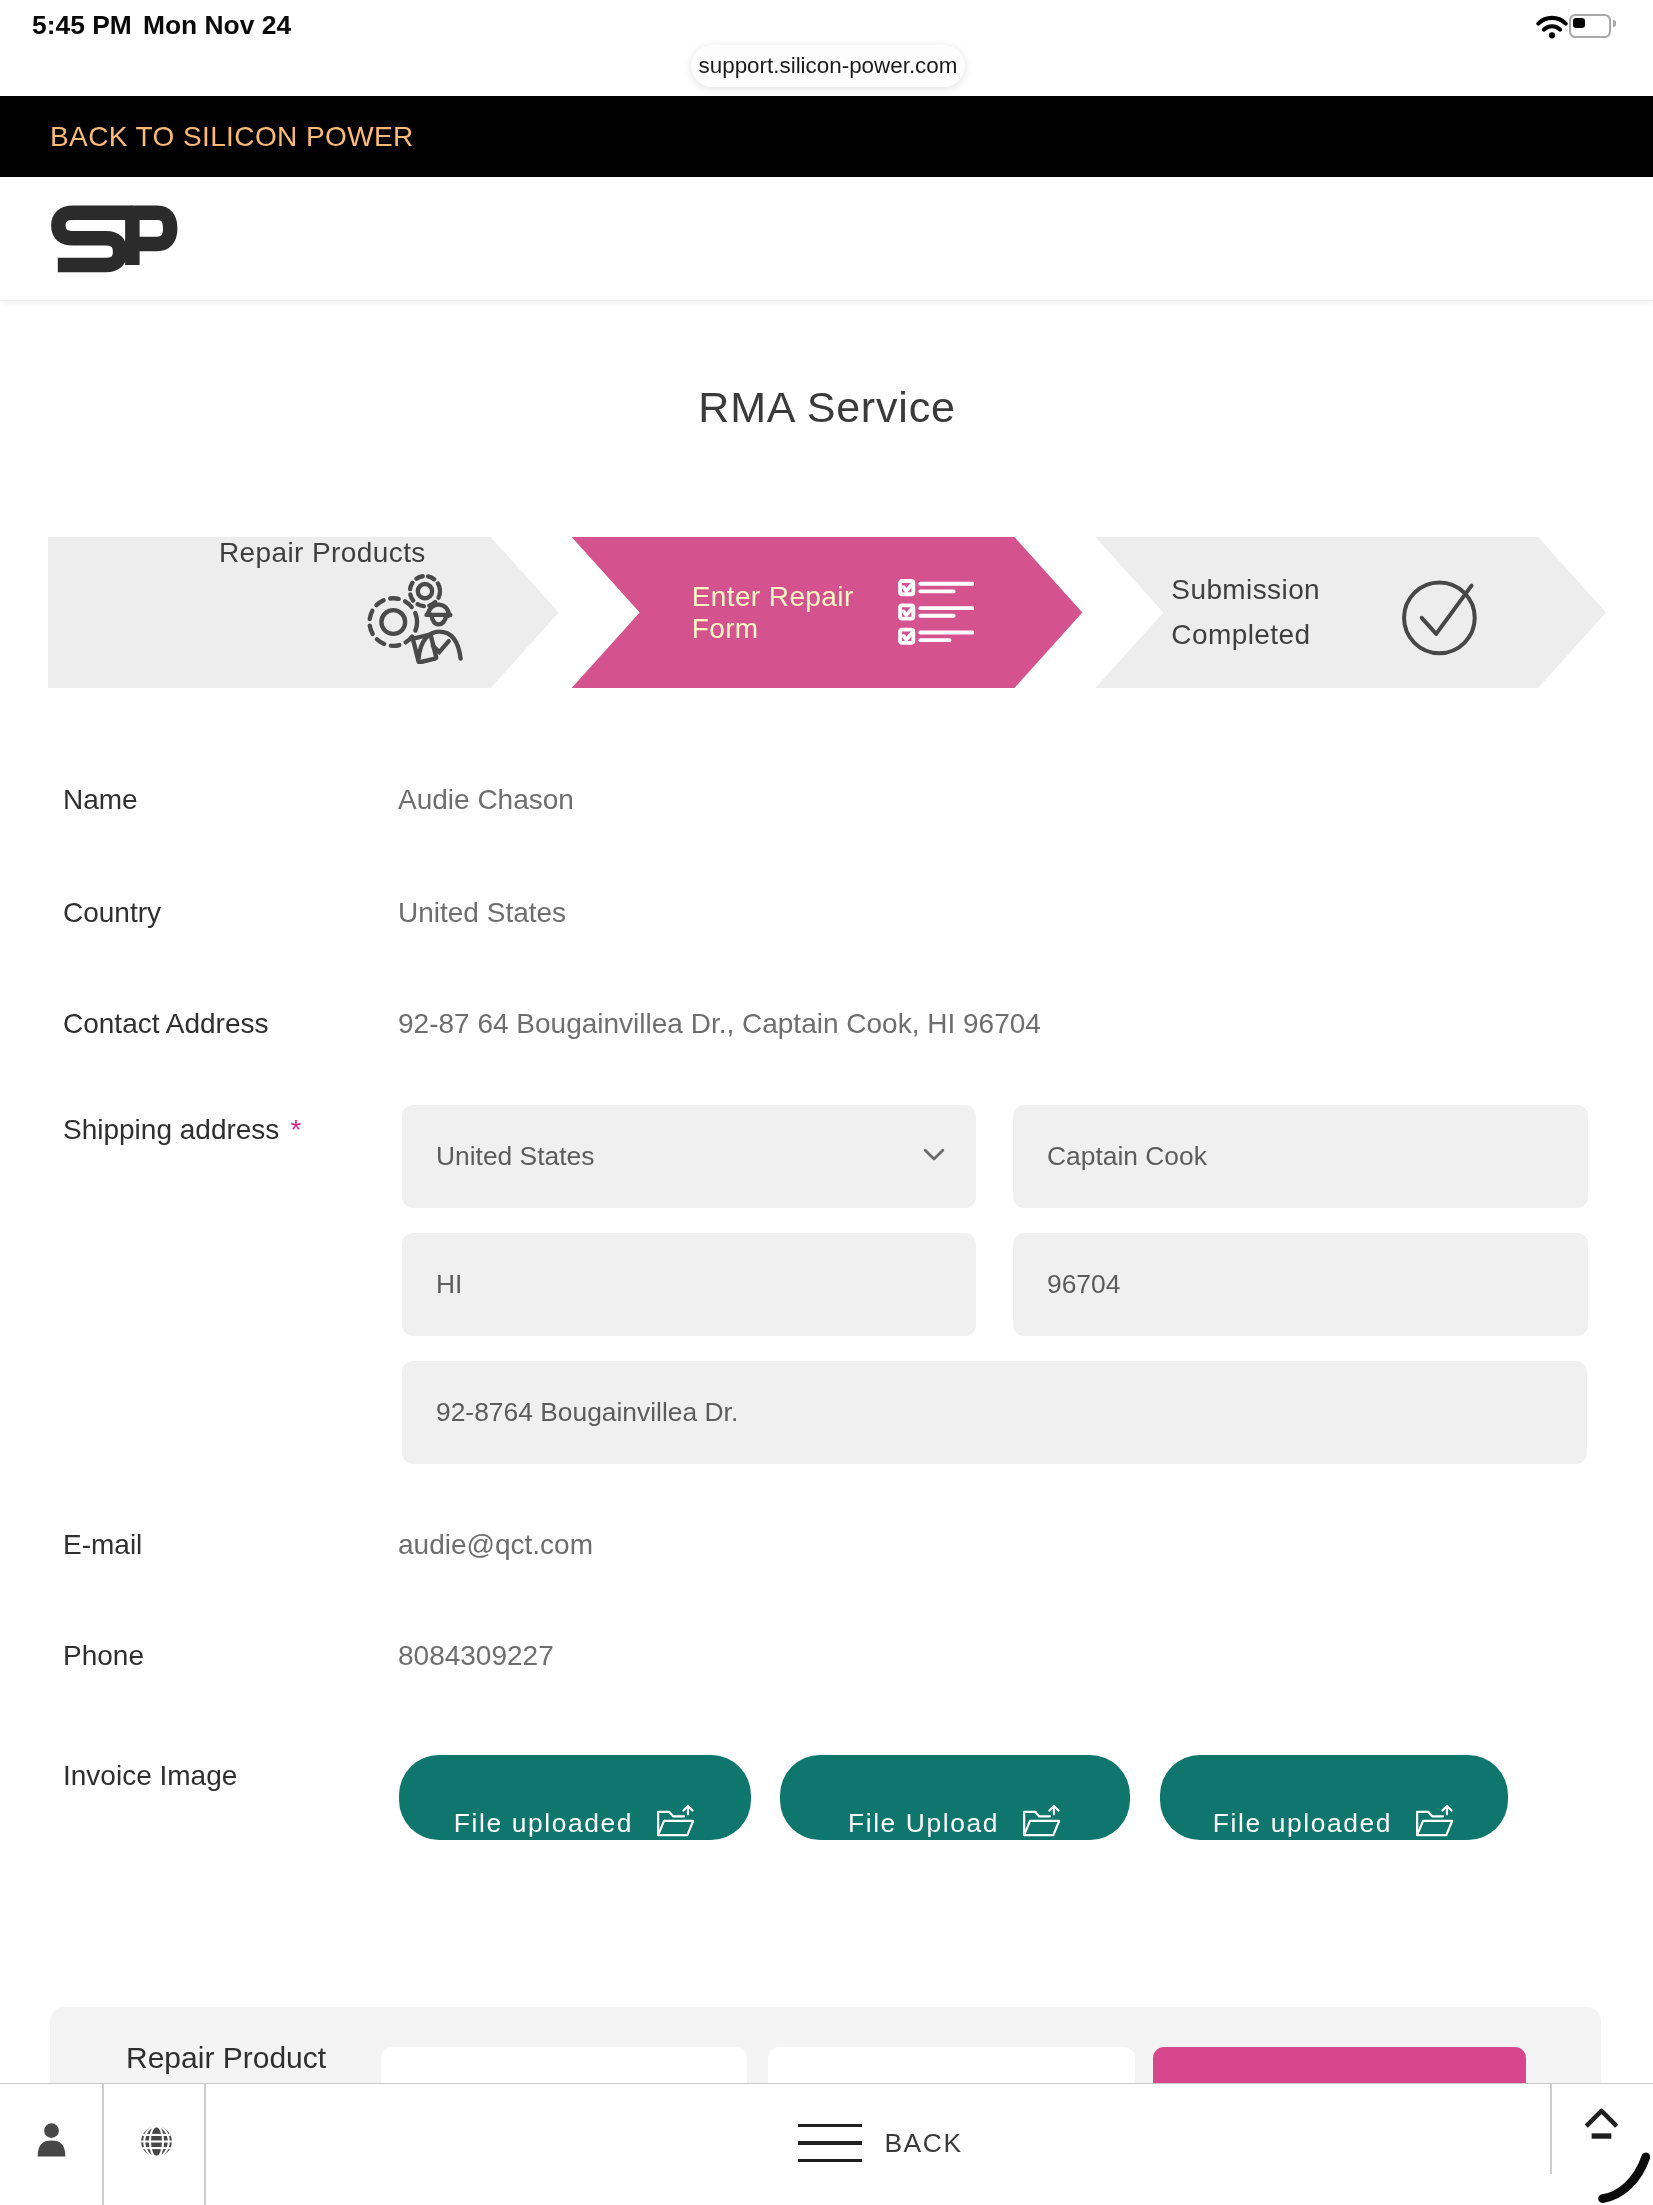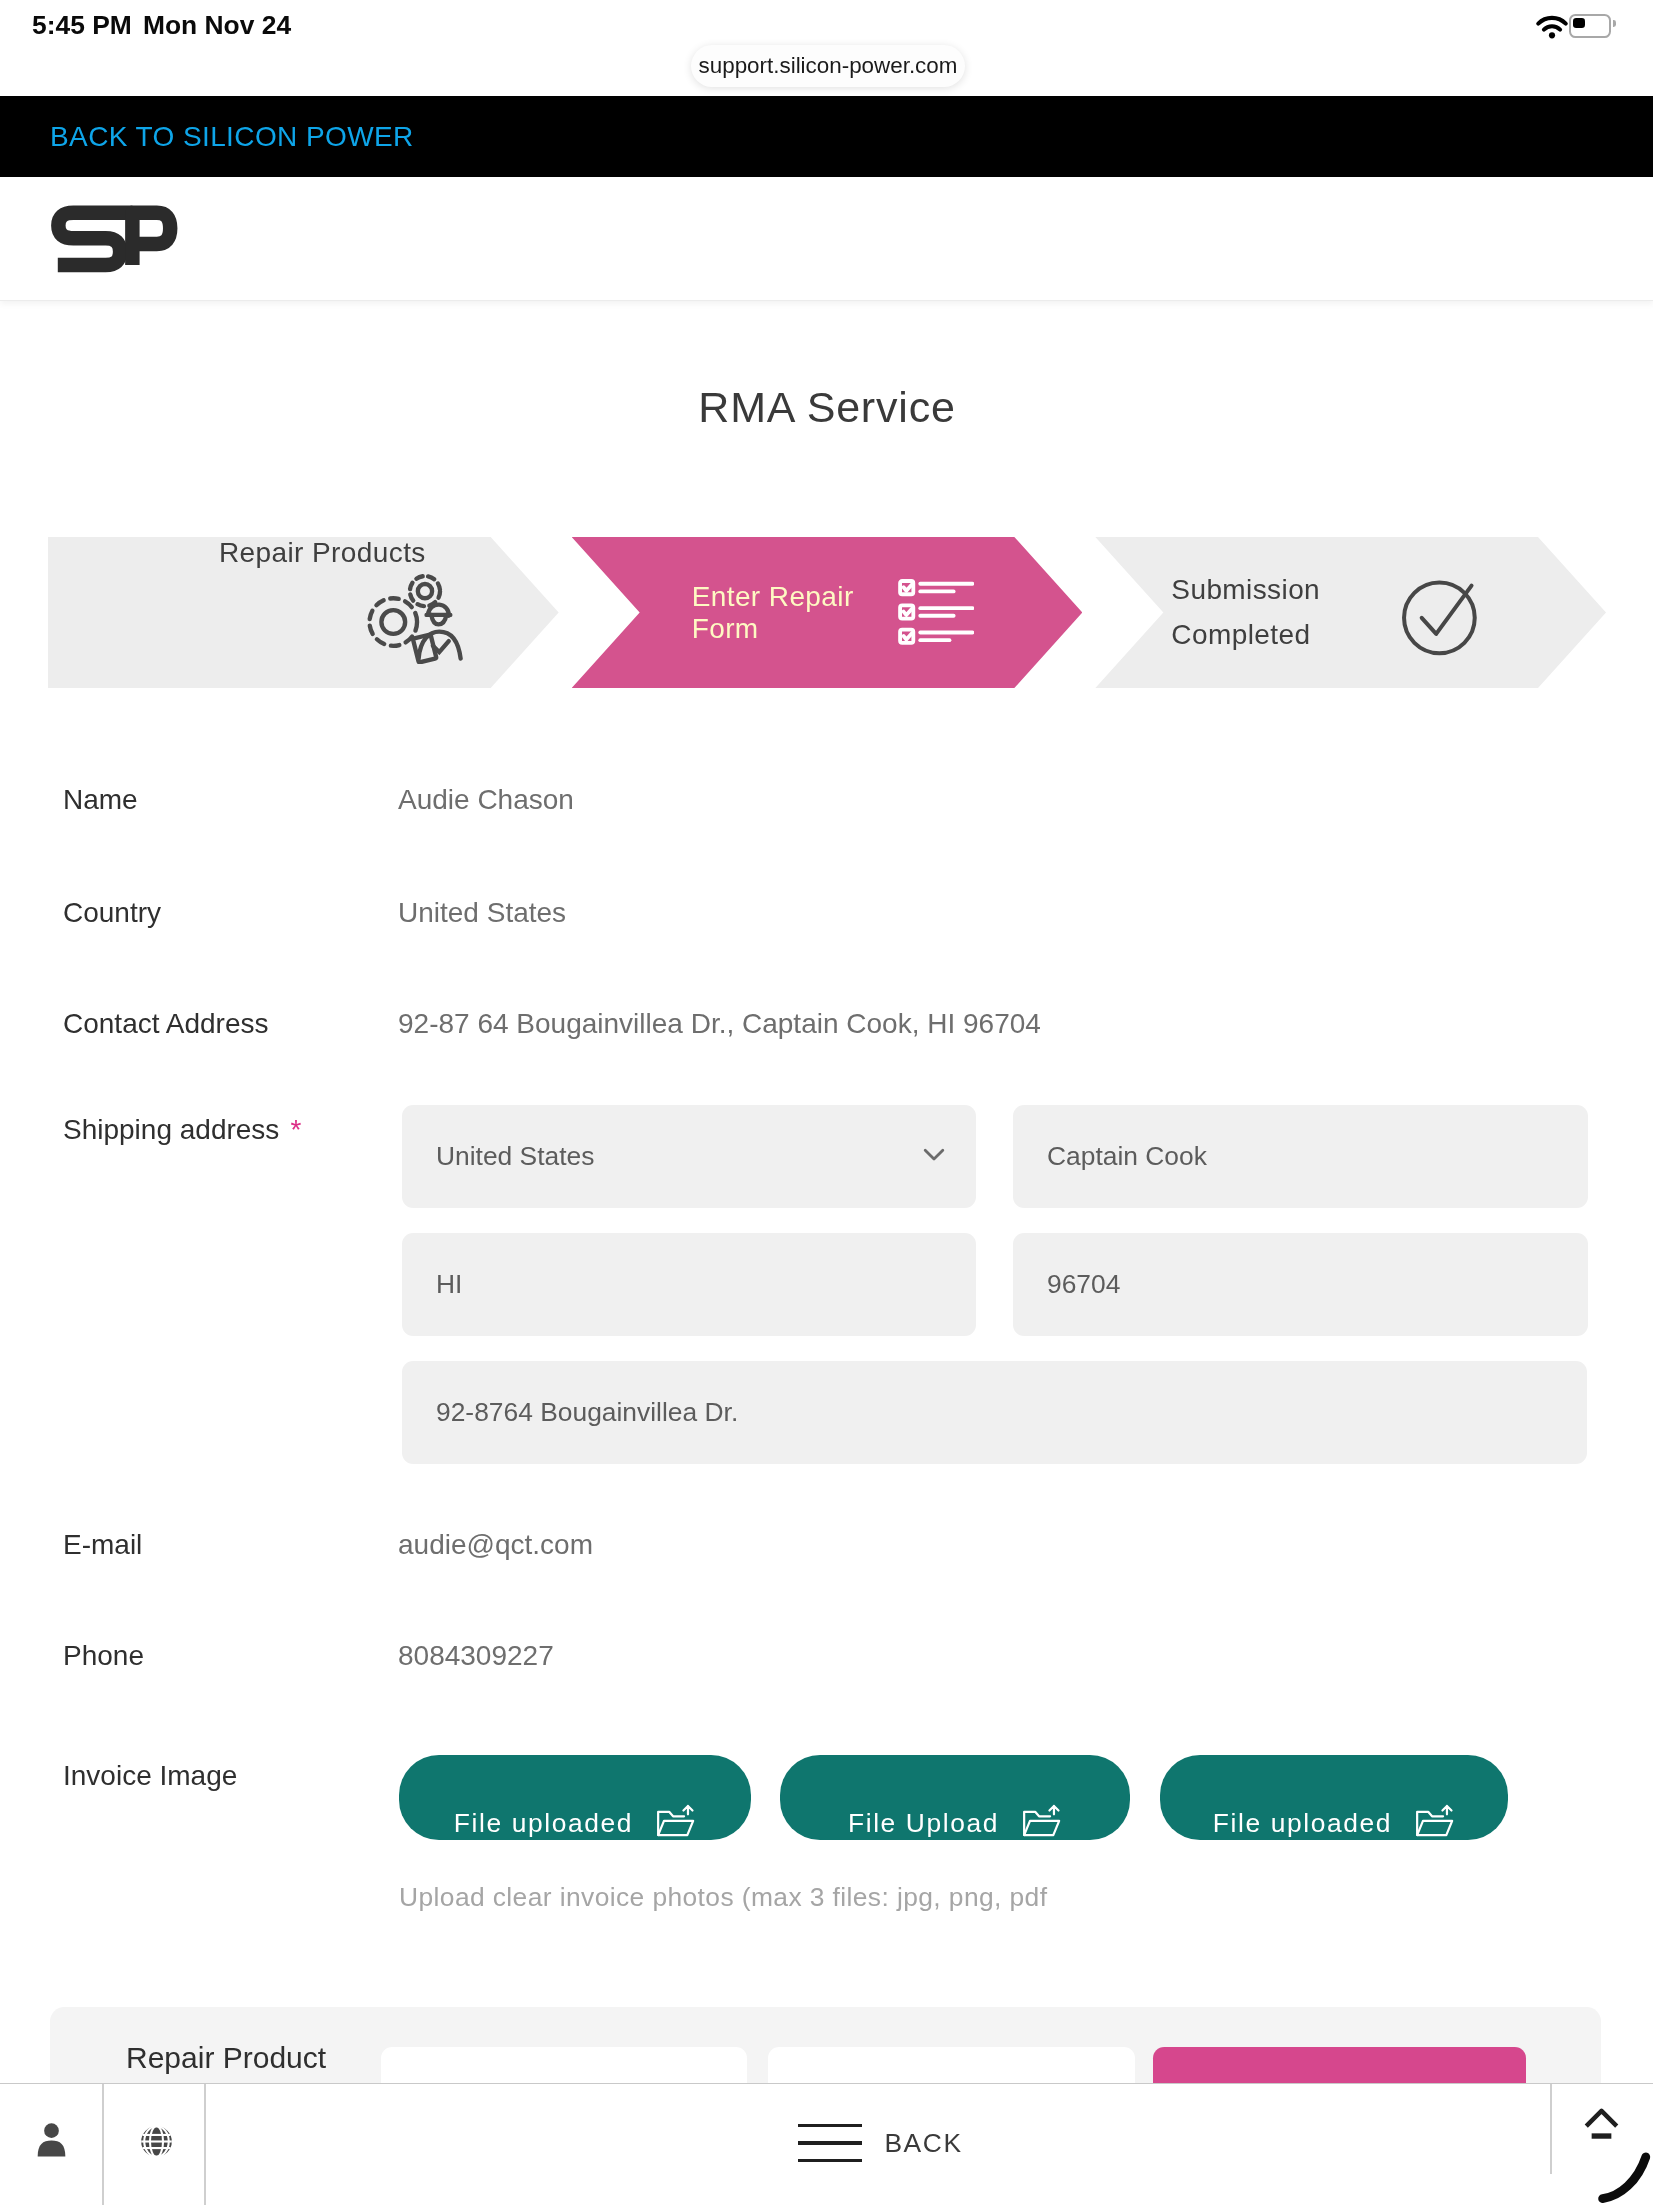--- a/index.html
+++ b/index.html
@@ -20,21 +20,21 @@
     position:absolute;left:691px;top:45px;width:274px;height:42px;border-radius:21.6px;
     background:#fdfdfd;box-shadow:0 1.6px 8px rgba(0,0,0,0.12);
     display:flex;align-items:center;justify-content:center;
     font-size:22.4px;font-weight:500;color:#1b1b1b;
   }
   
   .black-bar{
     position:absolute;left:0;top:96px;width:1654px;height:81px;background:#000;
     display:flex;align-items:center;text-decoration:none;
   }
-  .black-bar span{margin-left:50px;color:#0ea5e9;font-size:28px;font-weight:500;letter-spacing:0.4px;}
+  .black-bar span{margin-left:50px;color:#fdba74;font-size:28px;font-weight:500;letter-spacing:0.4px;}
   
   .logo-header{
     position:absolute;left:0;top:177px;width:1654px;height:123px;background:#fff;
     border-bottom:1.6px solid #ececec;box-shadow:0 3.2px 6.4px rgba(0,0,0,0.05);
   }
   .sp-logo{position:absolute;left:50px;top:26px;}
   
   .page-title{
     position:absolute;left:0;top:383px;width:1654px;text-align:center;margin:0;
     font-size:43px;font-weight:400;color:#3a3a3a;letter-spacing:0.8px;
@@ -250,21 +250,20 @@
     <span>File uploaded</span>
     <svg width="42" height="35" viewBox="0 0 64 54">
       <g fill="none" stroke="#ffffff" stroke-width="3.4" stroke-linejoin="round" stroke-linecap="round">
         <path d="M6,48 V12 h17 l6,7 h17"></path>
         <path d="M6,48 l9,-22 h45 l-9,22 z"></path>
         <path d="M52,16 V3 m-7,7 l7,-7 l7,7"></path>
       </g>
     </svg>
   </button>
 
-  <span class="hint">Upload clear invoice photos (max 3 files: jpg, png, pdf</span>
 
   <div class="repair-panel">
     <span class="repair-label">Repair Product</span>
     <div class="rp-box b1"></div>
     <div class="rp-box b2"></div>
     <div class="rp-box pink"></div>
   </div>
 
   <div class="bottom-bar">
     <svg class="bb-person" width="35" height="38" viewBox="0 0 40 44">

